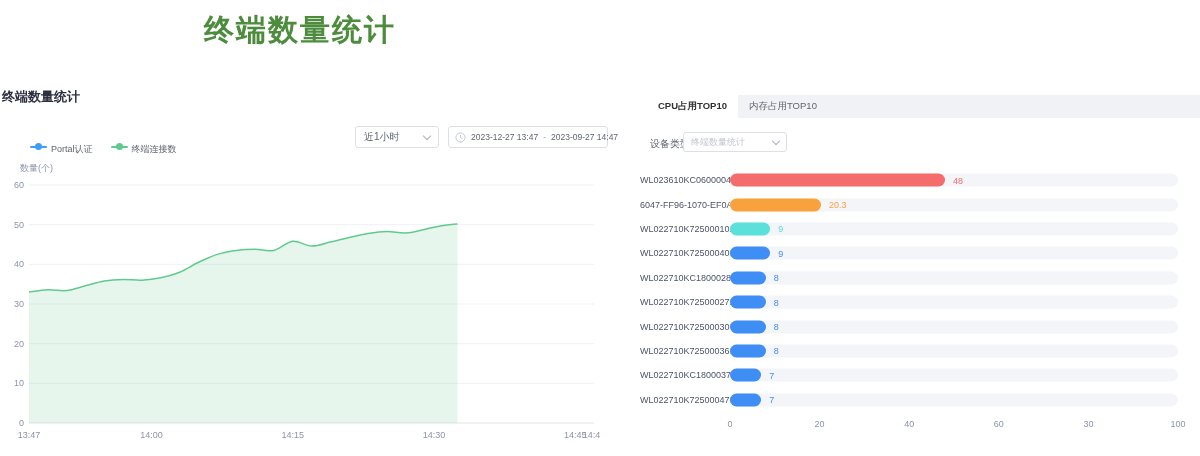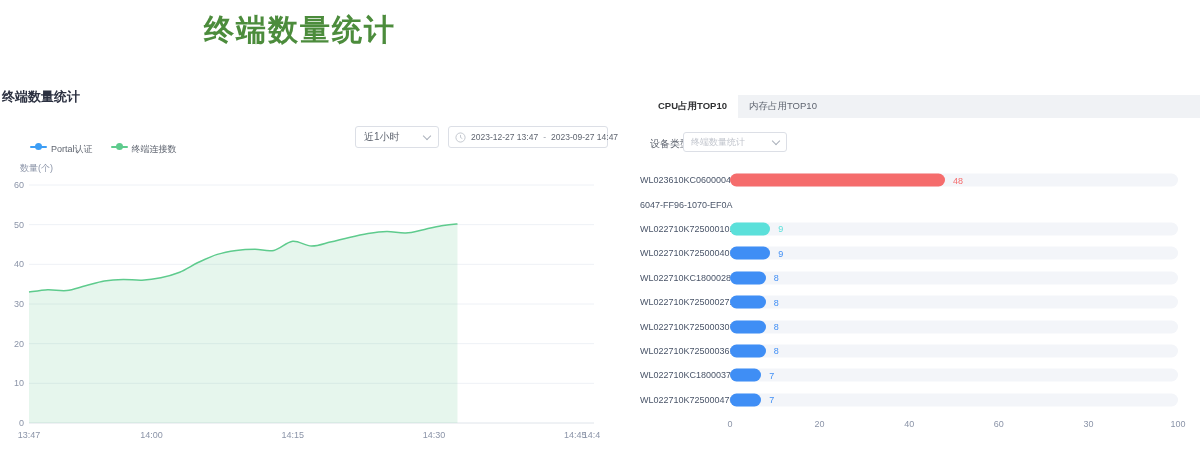--- a/index.html
+++ b/index.html
@@ -130,20 +130,24 @@
   <div id="bar-rows">
       <div class="bar-row">
         <span class="bar-name">WL023610KC06000043</span>
         <span class="bar-track" style="background:#f3f5f9">
           <span class="bar-fill" style="width:48%;background:#f56c6c"></span>
           <span class="bar-value" style="left:calc(48% + 8px);color:#f56c6c">48</span>
         </span>
       </div>
       <div class="bar-row">
         <span class="bar-name">6047-FF96-1070-EF0A</span>
+        <span class="bar-track" style="background:#f3f5f9">
+          <span class="bar-fill" style="width:20.3%;background:#f9a13c"></span>
+          <span class="bar-value" style="left:calc(20.3% + 8px);color:#f9a13c">20.3</span>
+        </span>
       </div>
       <div class="bar-row">
         <span class="bar-name">WL022710K725000102</span>
         <span class="bar-track" style="background:#f3f5f9">
           <span class="bar-fill" style="width:9%;background:#5be0da"></span>
           <span class="bar-value" style="left:calc(9% + 8px);color:#5be0da">9</span>
         </span>
       </div>
       <div class="bar-row">
         <span class="bar-name">WL022710K725000409</span>

